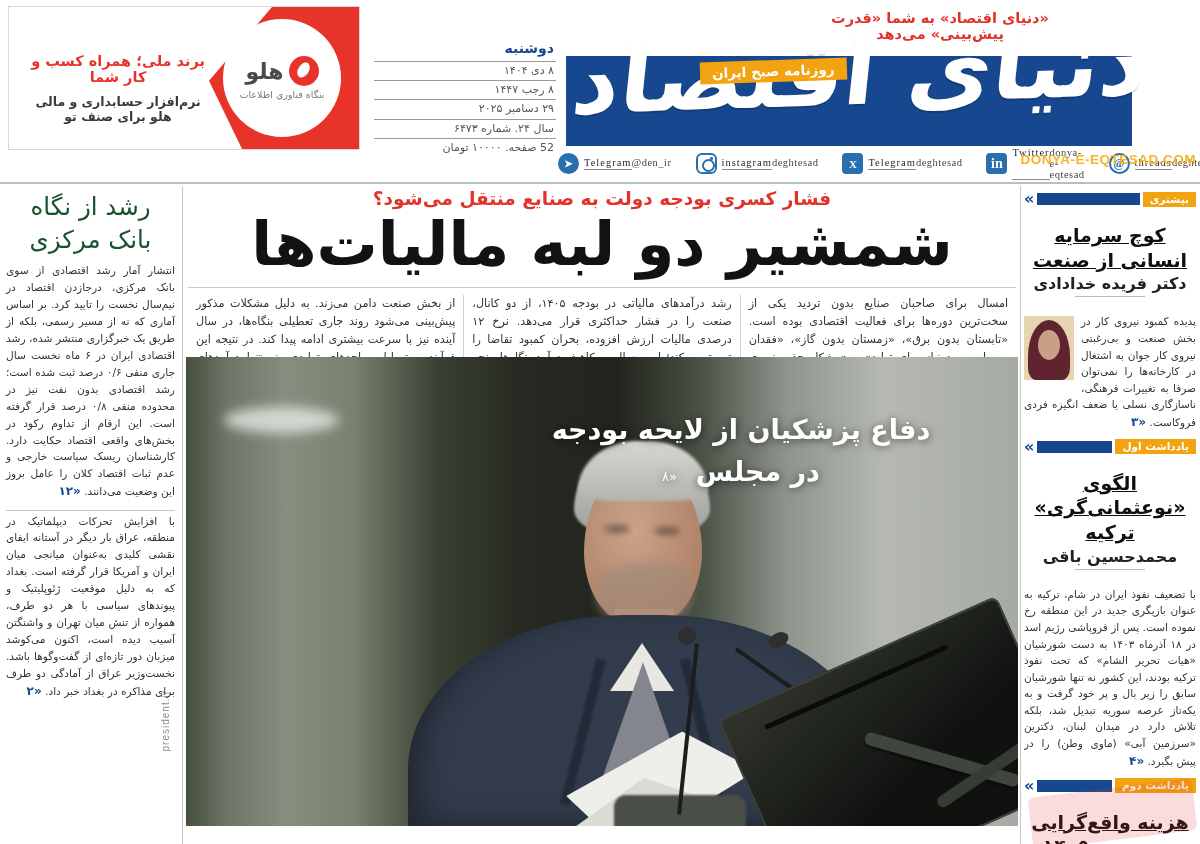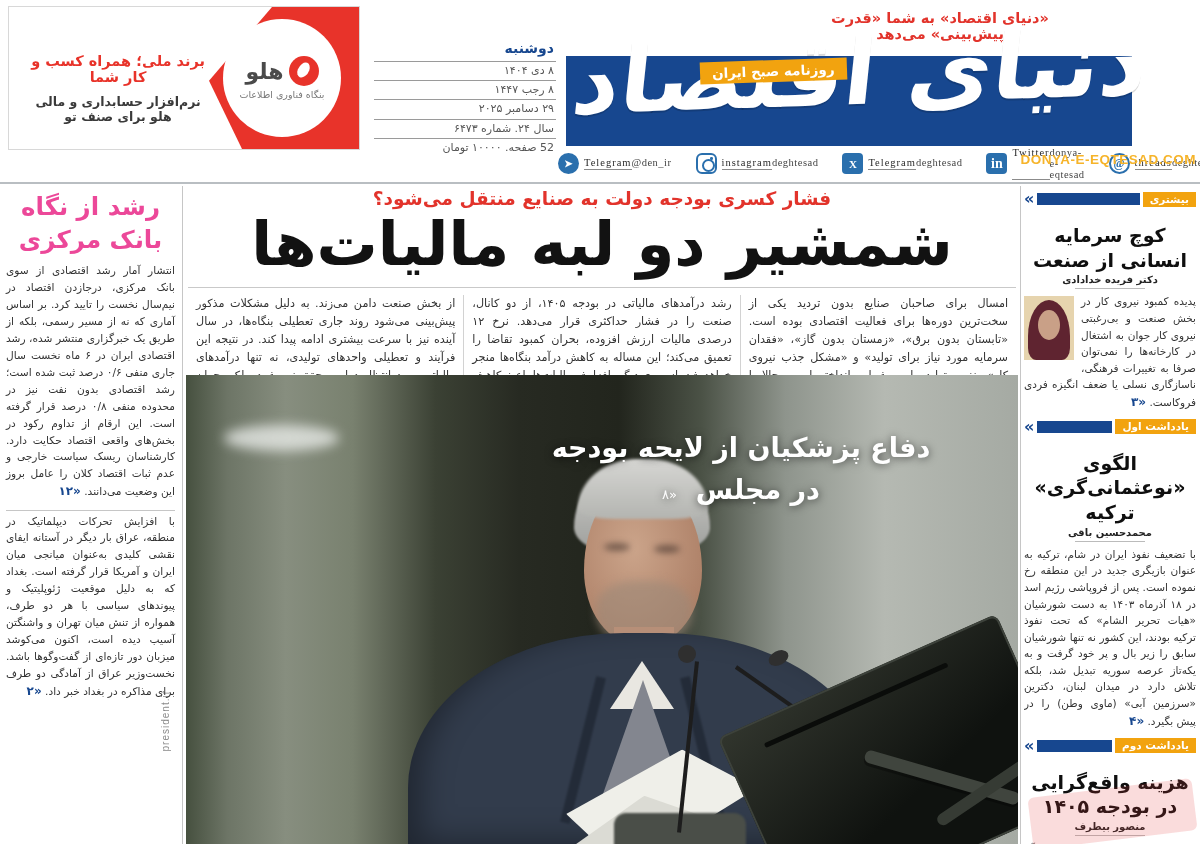--- a/index.html
+++ b/index.html
@@ -65,21 +65,21 @@
   .lead{position:absolute;left:188px;top:188px;width:828px;}
   .lead-kicker{color:#e2332b;font-weight:bold;font-size:18.5px;text-align:center;direction:rtl;}
   .lead-headline{color:#121212;font-weight:bold;font-size:61px;text-align:center;direction:rtl;
                  line-height:1.15;margin-top:0px;letter-spacing:-1px;}
   .lead-cols{display:flex;direction:rtl;border-top:1px solid #c9c9c9;margin-top:8px;padding-top:7px;}
   .lead-col{flex:1;padding:0 8px;font-size:11.2px;line-height:1.6;text-align:justify;color:#333;direction:rtl;}
   .lead-col:not(:last-child){border-left:1px solid #d2d2d2;}
   .ref{color:#17478f;font-weight:bold;font-size:12px;white-space:nowrap;}
 
   
-  .photo{position:absolute;left:186px;top:375px;width:832px;height:469px;overflow:hidden;
+  .photo{position:absolute;left:186px;top:357px;width:832px;height:469px;overflow:hidden;
          background:linear-gradient(90deg,#46503f 0%,#6d7566 5%,#878e7f 12%,#79816f 20%,#3b4134 30%,
                      #272a22 40%,#22251d 52%,#4b5246 62%,#8e948c 72%,#b5b9b2 84%,#a5aaa3 100%);}
   .blur-blob{position:absolute;left:38px;top:50px;width:115px;height:26px;background:rgba(238,240,238,.75);
              filter:blur(6px);border-radius:50%;}
   .hair{position:absolute;left:388px;top:86px;width:136px;height:95px;background:linear-gradient(#d2d2cf,#9c9d9a);
         border-radius:50% 50% 42% 42%/70% 70% 30% 30%;filter:blur(1px);}
   .head{position:absolute;left:398px;top:104px;width:118px;height:166px;
         background:radial-gradient(ellipse at 42% 42%,#cba48a,#ad8067 78%);
         border-radius:50% 50% 46% 46%/55% 55% 45% 45%;filter:blur(.5px);}
   .hair-top{position:absolute;left:392px;top:84px;width:130px;height:60px;background:linear-gradient(#d6d6d3,#b3b4b0);
@@ -126,33 +126,33 @@
 
   
   .right-col{position:absolute;left:1024px;top:186px;width:172px;height:658px;overflow:hidden;}
   .r-article{margin-bottom:7px;}
   .r-head{display:flex;align-items:center;gap:3px;margin:5px 0 4px;}
   .chev::before{content:"«";}
   .chev{color:#17478f;font-weight:bold;font-size:16px;line-height:1;}
   .r-bar{flex:1;height:12px;background:#17478f;}
   .r-label{background:#f2a30f;color:#fff;font-size:10.5px;font-weight:bold;padding:1px 7px 2px;direction:rtl;}
   .r-title{font-size:19px;font-weight:bold;color:#0f0f0f;text-align:center;direction:rtl;
-           line-height:1.3;margin:16px 0 2px;}
-  .r-author{text-align:center;font-size:10px;font-weight:bold;color:#222;direction:rtl;margin-bottom:4px;}
+           line-height:1.3;margin:16px 0 2px;text-decoration:underline;}
+  .r-author{text-align:center;font-size:16px;font-weight:bold;color:#222;direction:rtl;margin-bottom:16px;}
   .r-author::after{content:"";display:block;width:70px;height:1px;background:#bbb;margin:3px auto 0;}
   .r-body{font-size:10.5px;line-height:1.58;text-align:justify;color:#333;direction:rtl;}
   .avatar{float:left;width:50px;height:64px;margin:3px 7px 2px 0;background:#e6d4ae;position:relative;overflow:hidden;}
   .avatar .hijab{position:absolute;left:4px;top:4px;width:42px;height:60px;background:#5f2430;
                  border-radius:50% 50% 20% 20%/60% 60% 20% 20%;}
   .avatar .face{position:absolute;left:14px;top:14px;width:22px;height:30px;background:#c9a087;border-radius:50%;}
 
   
   .left-col{position:absolute;left:0;top:186px;width:181px;height:658px;overflow:hidden;padding:0 6px;box-sizing:border-box;}
   .l-kicker{color:#e2332b;font-weight:bold;font-size:12px;text-align:center;direction:rtl;margin-top:8px;}
-  .l-title{font-size:24.5px;font-weight:bold;color:#ec4899;text-align:center;direction:rtl;line-height:1.35;margin:4px 0 6px;}
+  .l-title{font-size:24.5px;font-weight:normal;color:#14532d;text-align:center;direction:rtl;line-height:1.35;margin:4px 0 6px;}
   .l-body{font-size:10.6px;line-height:1.6;text-align:justify;color:#333;direction:rtl;}
   .l-div{height:1px;background:#c6c6c6;margin:8px 0 2px;}
 
   .watermark{position:absolute;left:1030px;top:788px;width:165px;height:52px;background:rgba(228,60,60,.18);
              transform:rotate(-7deg);border-radius:6px;}
 </style>
 </head>
 <body>
 
 <div class="page">

